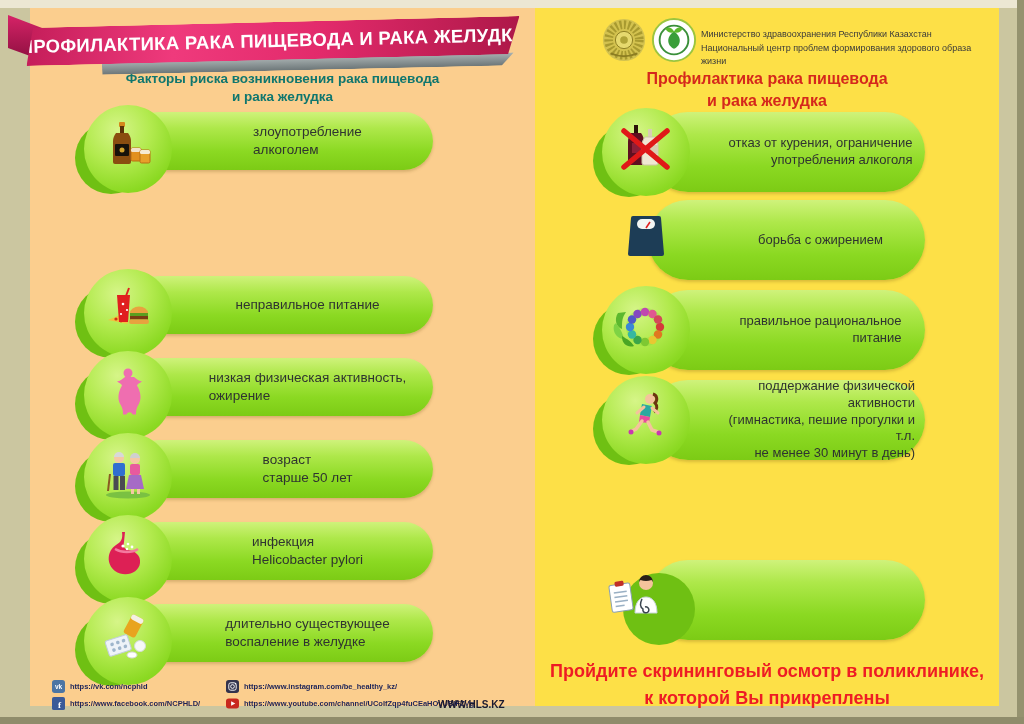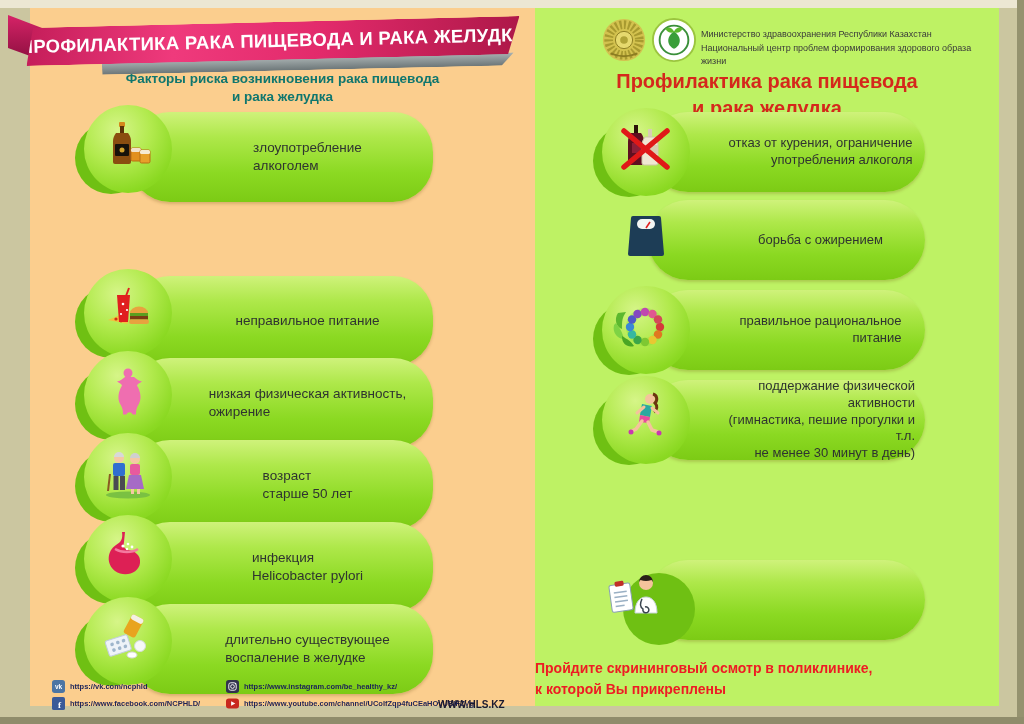--- a/index.html
+++ b/index.html
@@ -8,21 +8,21 @@
     background:#cbc6a0;
     font-family:"Liberation Sans", sans-serif;
   }
   
   .edge-top    { position:absolute; left:0; top:0; width:100%; height:8px; background:#ece7d3; }
   .edge-right  { position:absolute; right:0; top:0; width:7px; height:100%; background:#95926f; }
   .edge-bottom { position:absolute; left:0; bottom:0; width:100%; height:7px; background:#8f8c6b; }
 
   .panel { position:absolute; top:8px; height:698px; }
   .panel-left  { left:30px;  width:505px; background:#fbce8e; }
-  .panel-right { left:535px; width:464px; background:#bef264; }
+  .panel-right { left:535px; width:464px; background:#fde047; }
 
   
   .banner {
     position:absolute; left:26px; top:22px; width:494px; height:38px; z-index:6;
     background:linear-gradient(95deg,#c41d59 0%, #ef3a7c 30%, #e22a6b 60%, #ad1848 100%);
     transform:rotate(-1.4deg);
     clip-path:polygon(1.5% 0, 100% 0, 97.5% 100%, 0 100%);
     display:flex; align-items:center; justify-content:center;
   }
   .banner-text { color:#fff; font-weight:bold; font-size:18.5px; letter-spacing:.3px; white-space:nowrap; }
@@ -38,53 +38,53 @@
     clip-path:polygon(0 0, 100% 30%, 100% 100%, 0 72%);
   }
 
   
   .left-title {
     position:absolute; top:62px; left:0; width:100%; text-align:center;
     color:#0f766e; font-weight:bold; font-size:13.5px; line-height:1.3; white-space:pre-line;
   }
   .right-title {
     position:absolute; top:60px; left:0; width:100%; text-align:center;
-    color:#d5281c; font-weight:bold; font-size:20px; line-height:1.35; white-space:pre-line;
+    color:#d5281c; font-weight:bold; font-size:16px; line-height:1.35; white-space:pre-line;
   }
   .ministry {
     position:absolute; left:166px; top:20px; width:296px;
     color:#3a3a3a; font-size:9px; line-height:1.5; white-space:pre-line;
   }
   .logos { position:absolute; left:66px; top:9px; display:flex; gap:4px; }
 
   
   .row { position:absolute; }
-  .row-l { left:70px; width:333px; height:90px; }
+  .row-l { left:70px; width:333px; height:58px; }
   .row-r { left:83px; width:307px; height:80px; }
   .pill {
     position:absolute; left:30px; right:0; top:0; bottom:0; border-radius:40px;
     background:linear-gradient(180deg,#cff27b 0%, #aee84a 28%, #8bd922 68%, #7ccb15 100%);
     box-shadow:0 2px 3px rgba(110,85,20,.25);
     display:flex; align-items:center; justify-content:center;
     box-sizing:border-box; padding:4px 18px 4px 70px;
   }
   .row-r .pill { padding-left:78px; padding-right:10px; }
   .pill-text { color:#2f3430; font-size:13.5px; line-height:1.3; white-space:pre-line; text-align:left; }
   .row-r .pill-text { font-size:13px;text-align:right; }
   .blob { position:absolute; left:-16px; top:-7px; width:88px; height:88px; }
   .row-r .blob { top:-4px; }
   .blob-sh   { position:absolute; left:-9px; top:17px; width:72px; height:72px; border-radius:50%; background:#6fc013; }
   .blob-main { position:absolute; inset:0; border-radius:50%;
                background:radial-gradient(circle at 38% 28%, #d6f588 0%, #b2ea4e 40%, #8bd922 75%, #7ecb1a 100%); }
   .icn { position:absolute; left:18px; top:15px; }
 
   
   .cta {
-    position:absolute; top:650px; left:0; width:100%; 
-    color:#ee1c24; font-weight:bold; font-size:14px; line-height:1.5; white-space:pre-line;
+    position:absolute; top:650px; left:0; width:100%; text-align:center;
+    color:#ee1c24; font-weight:bold; font-size:18px; line-height:1.5; white-space:pre-line;
   }
   .flink { position:absolute; display:flex; align-items:center; gap:5px;
            font-size:7.5px; font-weight:bold; color:#1a2258; white-space:nowrap; }
   .site  { position:absolute; font-size:10px; font-weight:bold; color:#1a1a30; }
 </style>
 </head>
 <body>
 
 <div class="edge-top"></div>
 

